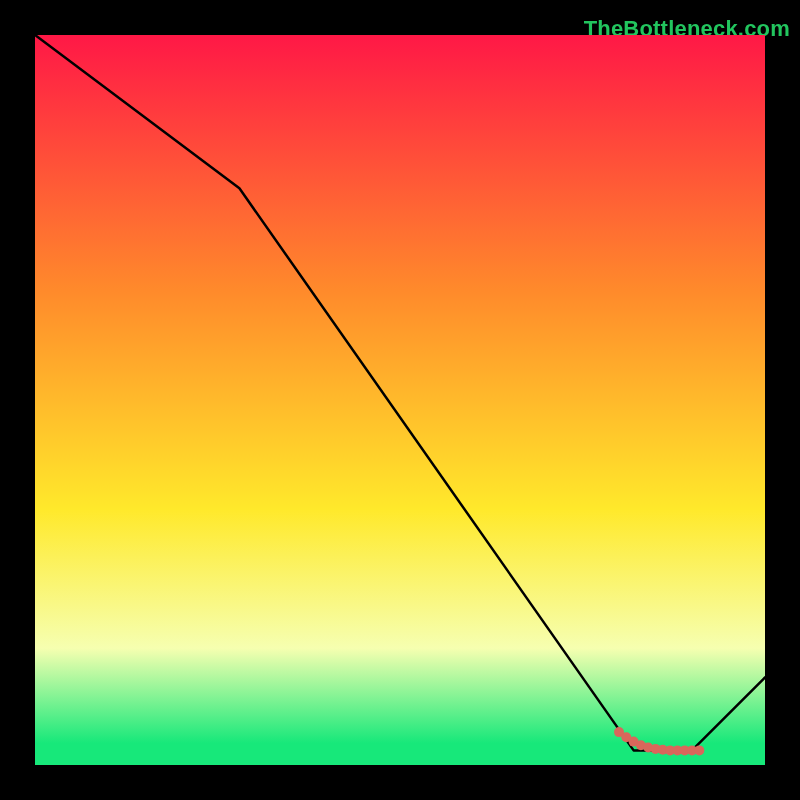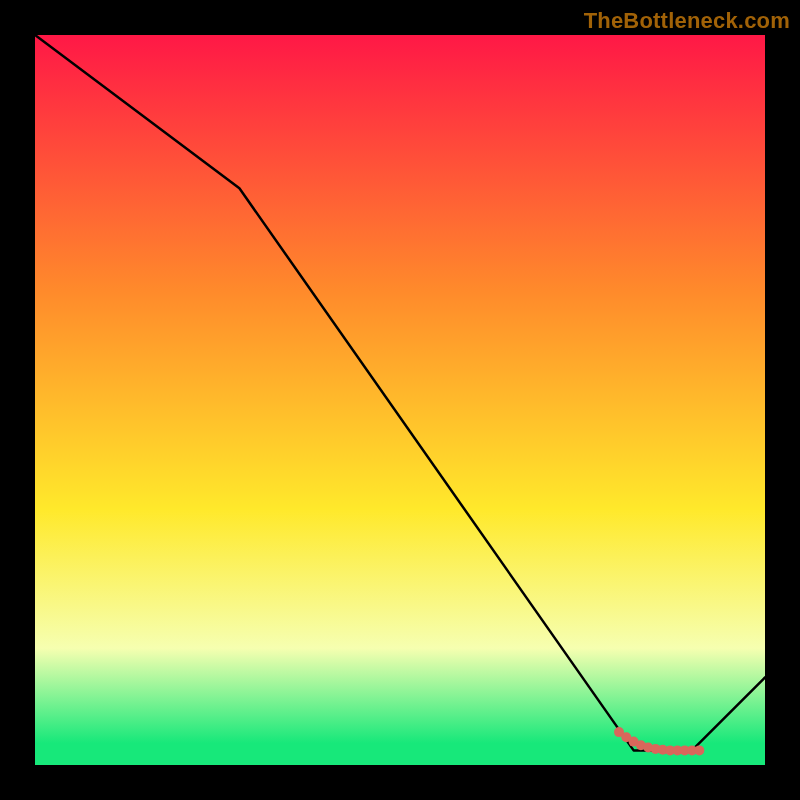--- a/index.html
+++ b/index.html
@@ -19,23 +19,23 @@
   }
   .plot-area {
     position: absolute;
     left: 35px;
     top: 35px;
     width: 730px;
     height: 730px;
   }
   .watermark {
     position: absolute;
-    top: 8px;
+    top: 16px;
     right: 10px;
-    color: #a16207;
+    color: #22c55e;
     font-size: 22px;
     font-weight: 600;
     letter-spacing: 0.2px;
     font-family: Arial, sans-serif;
   }
   svg { display: block; }
 </style>
 </head>
 <body>
 

